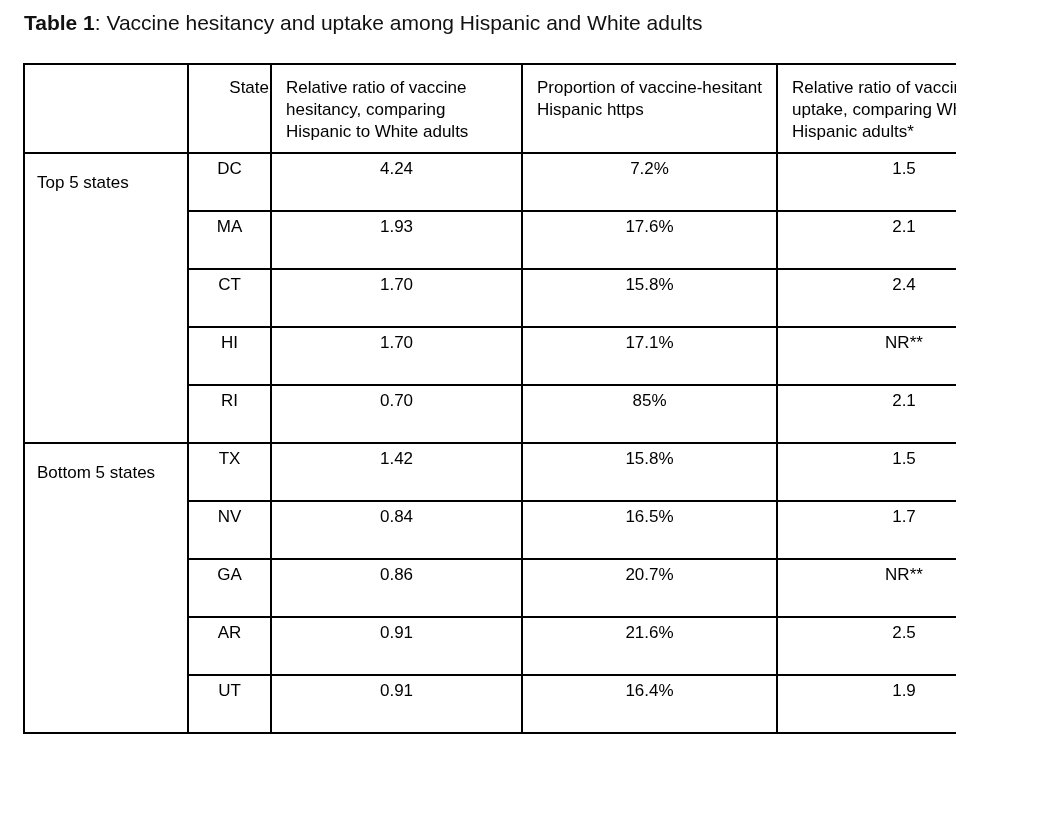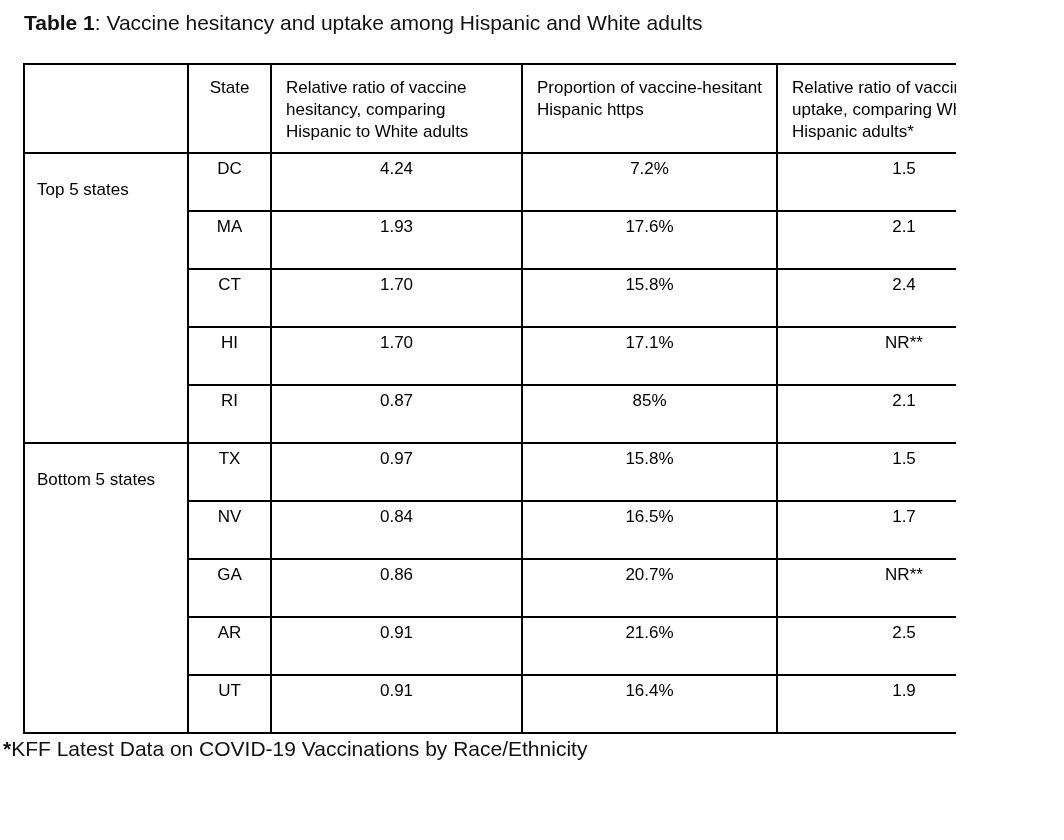--- a/index.html
+++ b/index.html
@@ -44,32 +44,32 @@
     font-size: 17px;
     font-weight: normal;
     vertical-align: top;
     background: #ffffff;
     overflow: hidden;
   }
   tr.head-row { height: 89px; }
   tr.data-row { height: 58px; }
   th.corner-cell { }
   th.state-head {
-    text-align: center;
+    text-align: right;
     padding-top: 13px;
   }
   th.col-head {
     text-align: left;
     padding: 12px 14px 0 14px;
     line-height: 22px;
     margin-top: 34px;
   }
   td.group-cell {
     text-align: left;
-    padding: 26px 6px 0 12px;
+    padding: 19px 6px 0 12px;
   }
   td.state-cell, td.val-cell {
     text-align: center;
     padding-top: 5px;
   }
 
   
   #footnote {
     position: absolute;
     left: 3px;
@@ -130,28 +130,28 @@
             <td class="val-cell">2.4</td>
           </tr>
           <tr class="data-row">
             <td class="state-cell">HI</td>
             <td class="val-cell">1.70</td>
             <td class="val-cell">17.1%</td>
             <td class="val-cell">NR**</td>
           </tr>
           <tr class="data-row">
             <td class="state-cell">RI</td>
-            <td class="val-cell">0.87</td>
+            <td class="val-cell">0.70</td>
             <td class="val-cell">85%</td>
             <td class="val-cell">2.1</td>
           </tr>
           <tr class="data-row">
             <td class="group-cell" rowspan="5">Bottom 5 states</td>
             <td class="state-cell">TX</td>
-            <td class="val-cell">0.97</td>
+            <td class="val-cell">1.42</td>
             <td class="val-cell">15.8%</td>
             <td class="val-cell">1.5</td>
           </tr>
           <tr class="data-row">
             <td class="state-cell">NV</td>
             <td class="val-cell">0.84</td>
             <td class="val-cell">16.5%</td>
             <td class="val-cell">1.7</td>
           </tr>
           <tr class="data-row">
@@ -170,16 +170,15 @@
             <td class="state-cell">UT</td>
             <td class="val-cell">0.91</td>
             <td class="val-cell">16.4%</td>
             <td class="val-cell">1.9</td>
           </tr>
         </tbody>
     </table>
   </div>
 
   <div id="footnote">
-      <div class="fn-line"><span class="fn-bold">*</span><span>KFF Latest Data on COVID-19 Vaccinations by Race/Ethnicity</span></div>
     </div>
 
 </div>
 
 </body></html>

